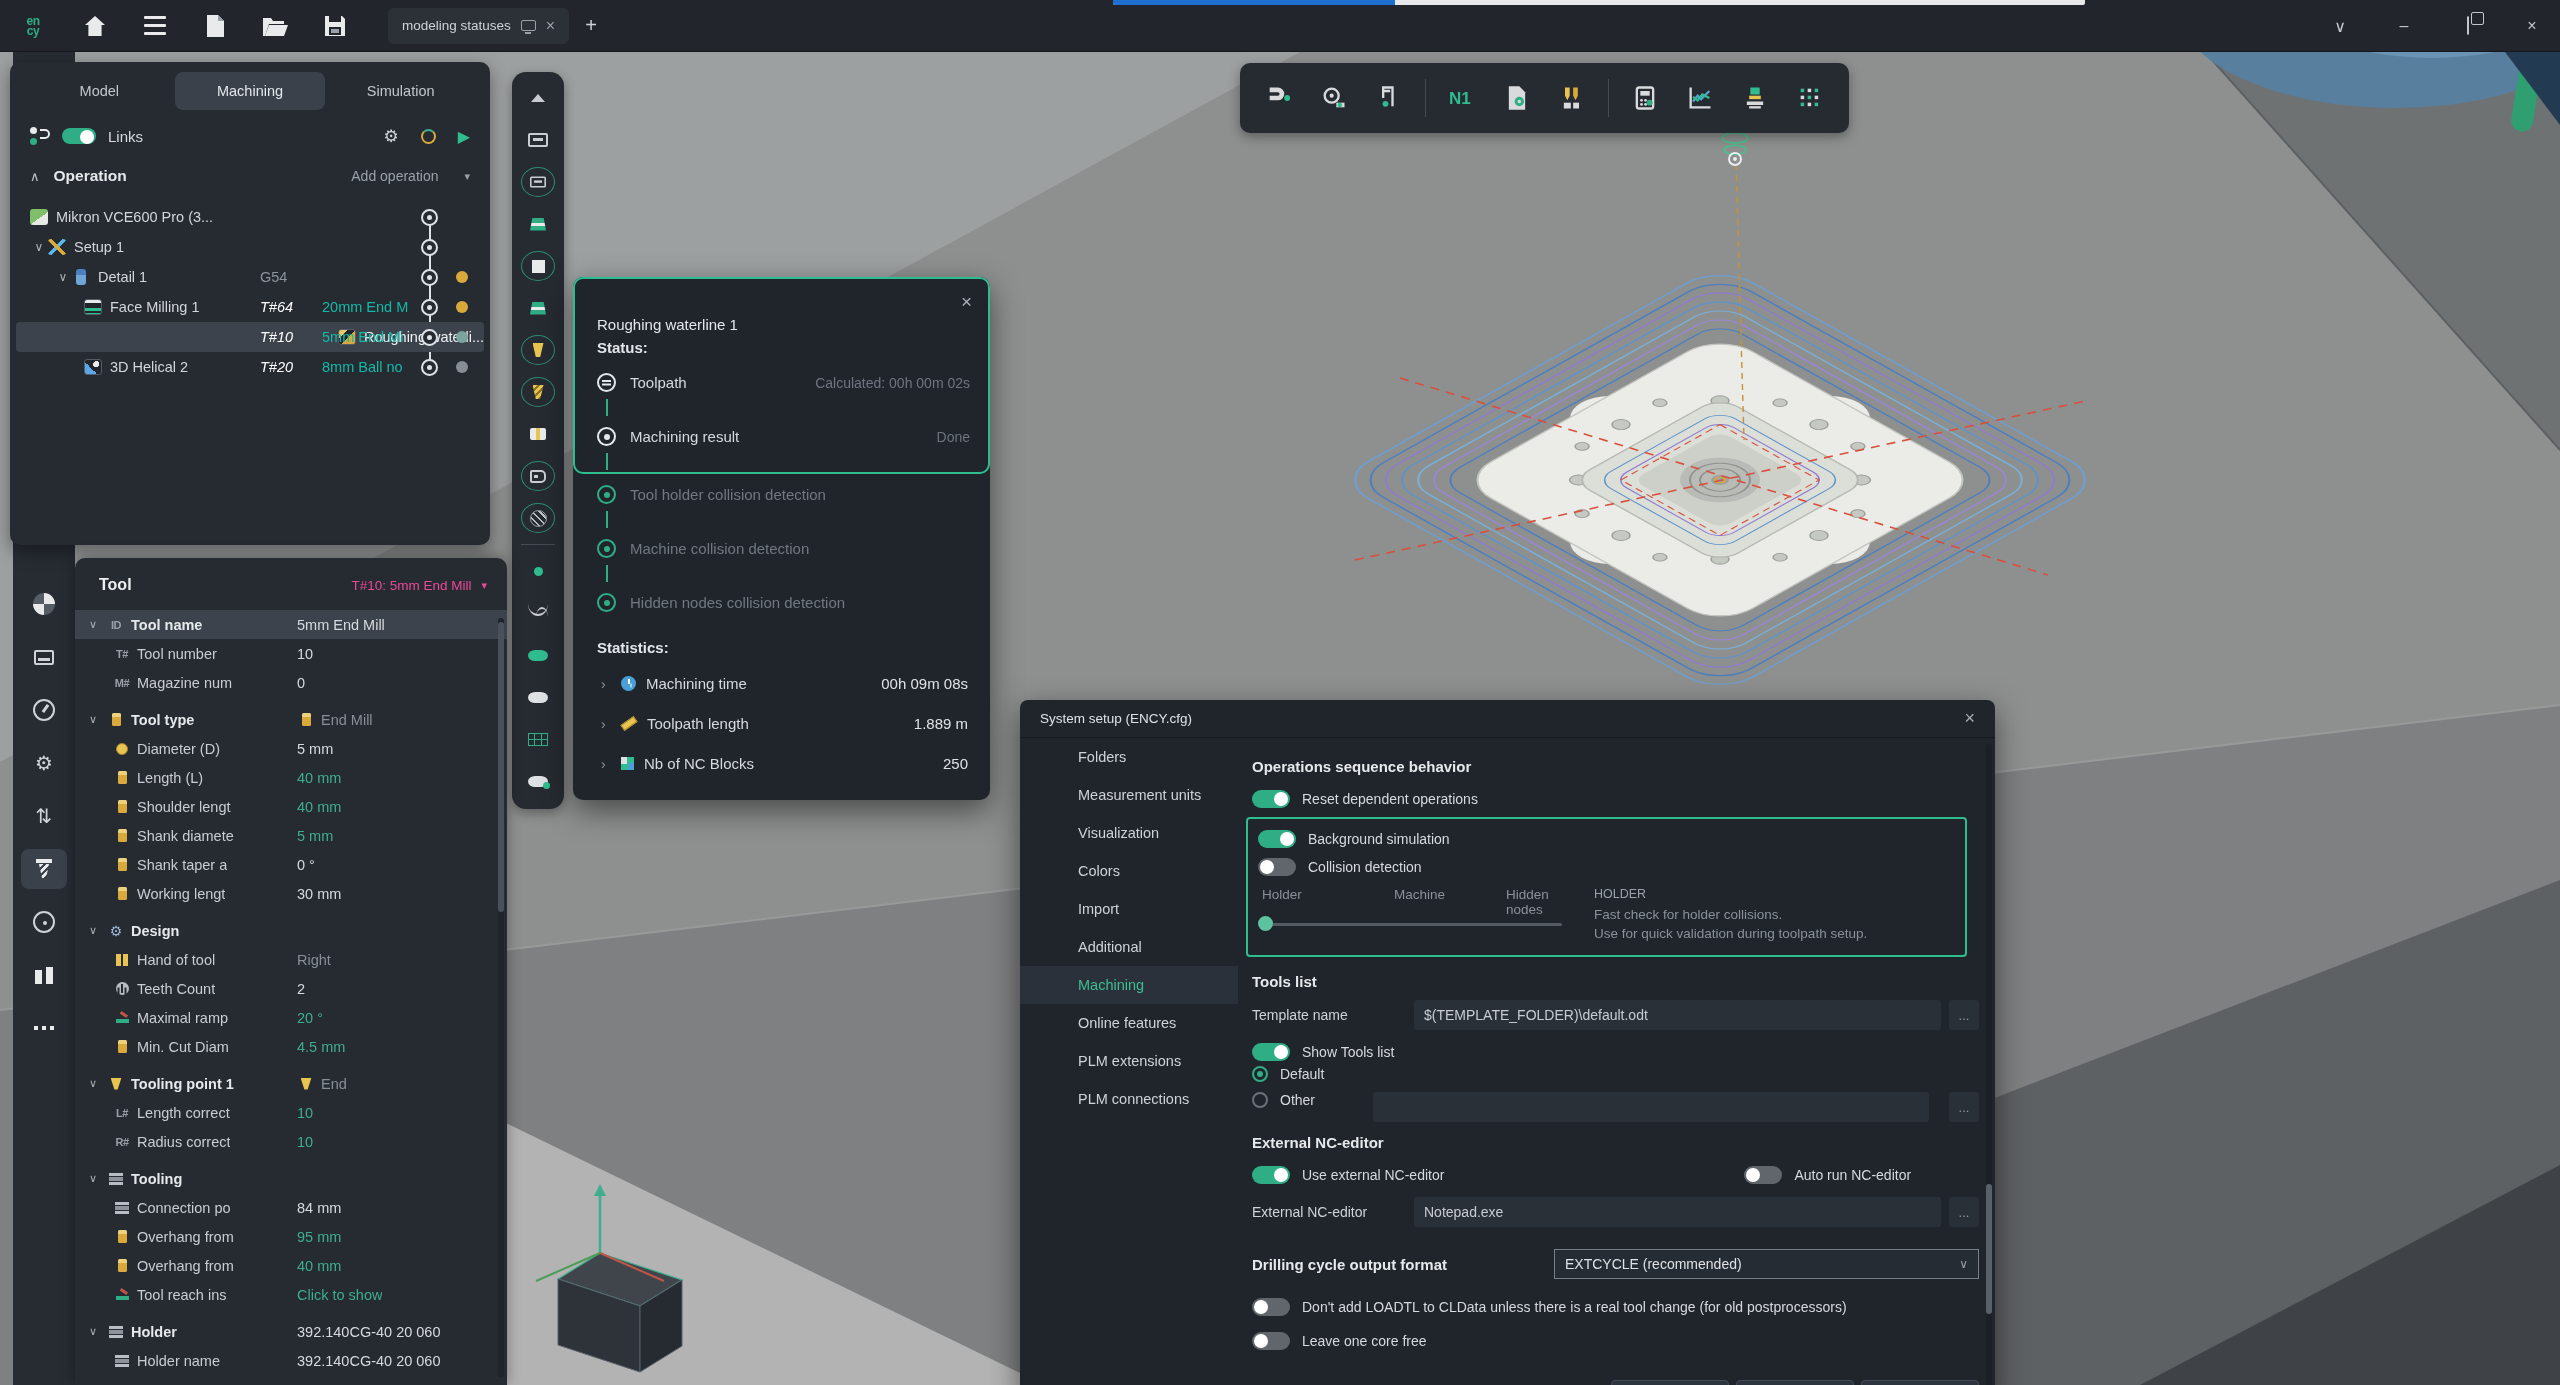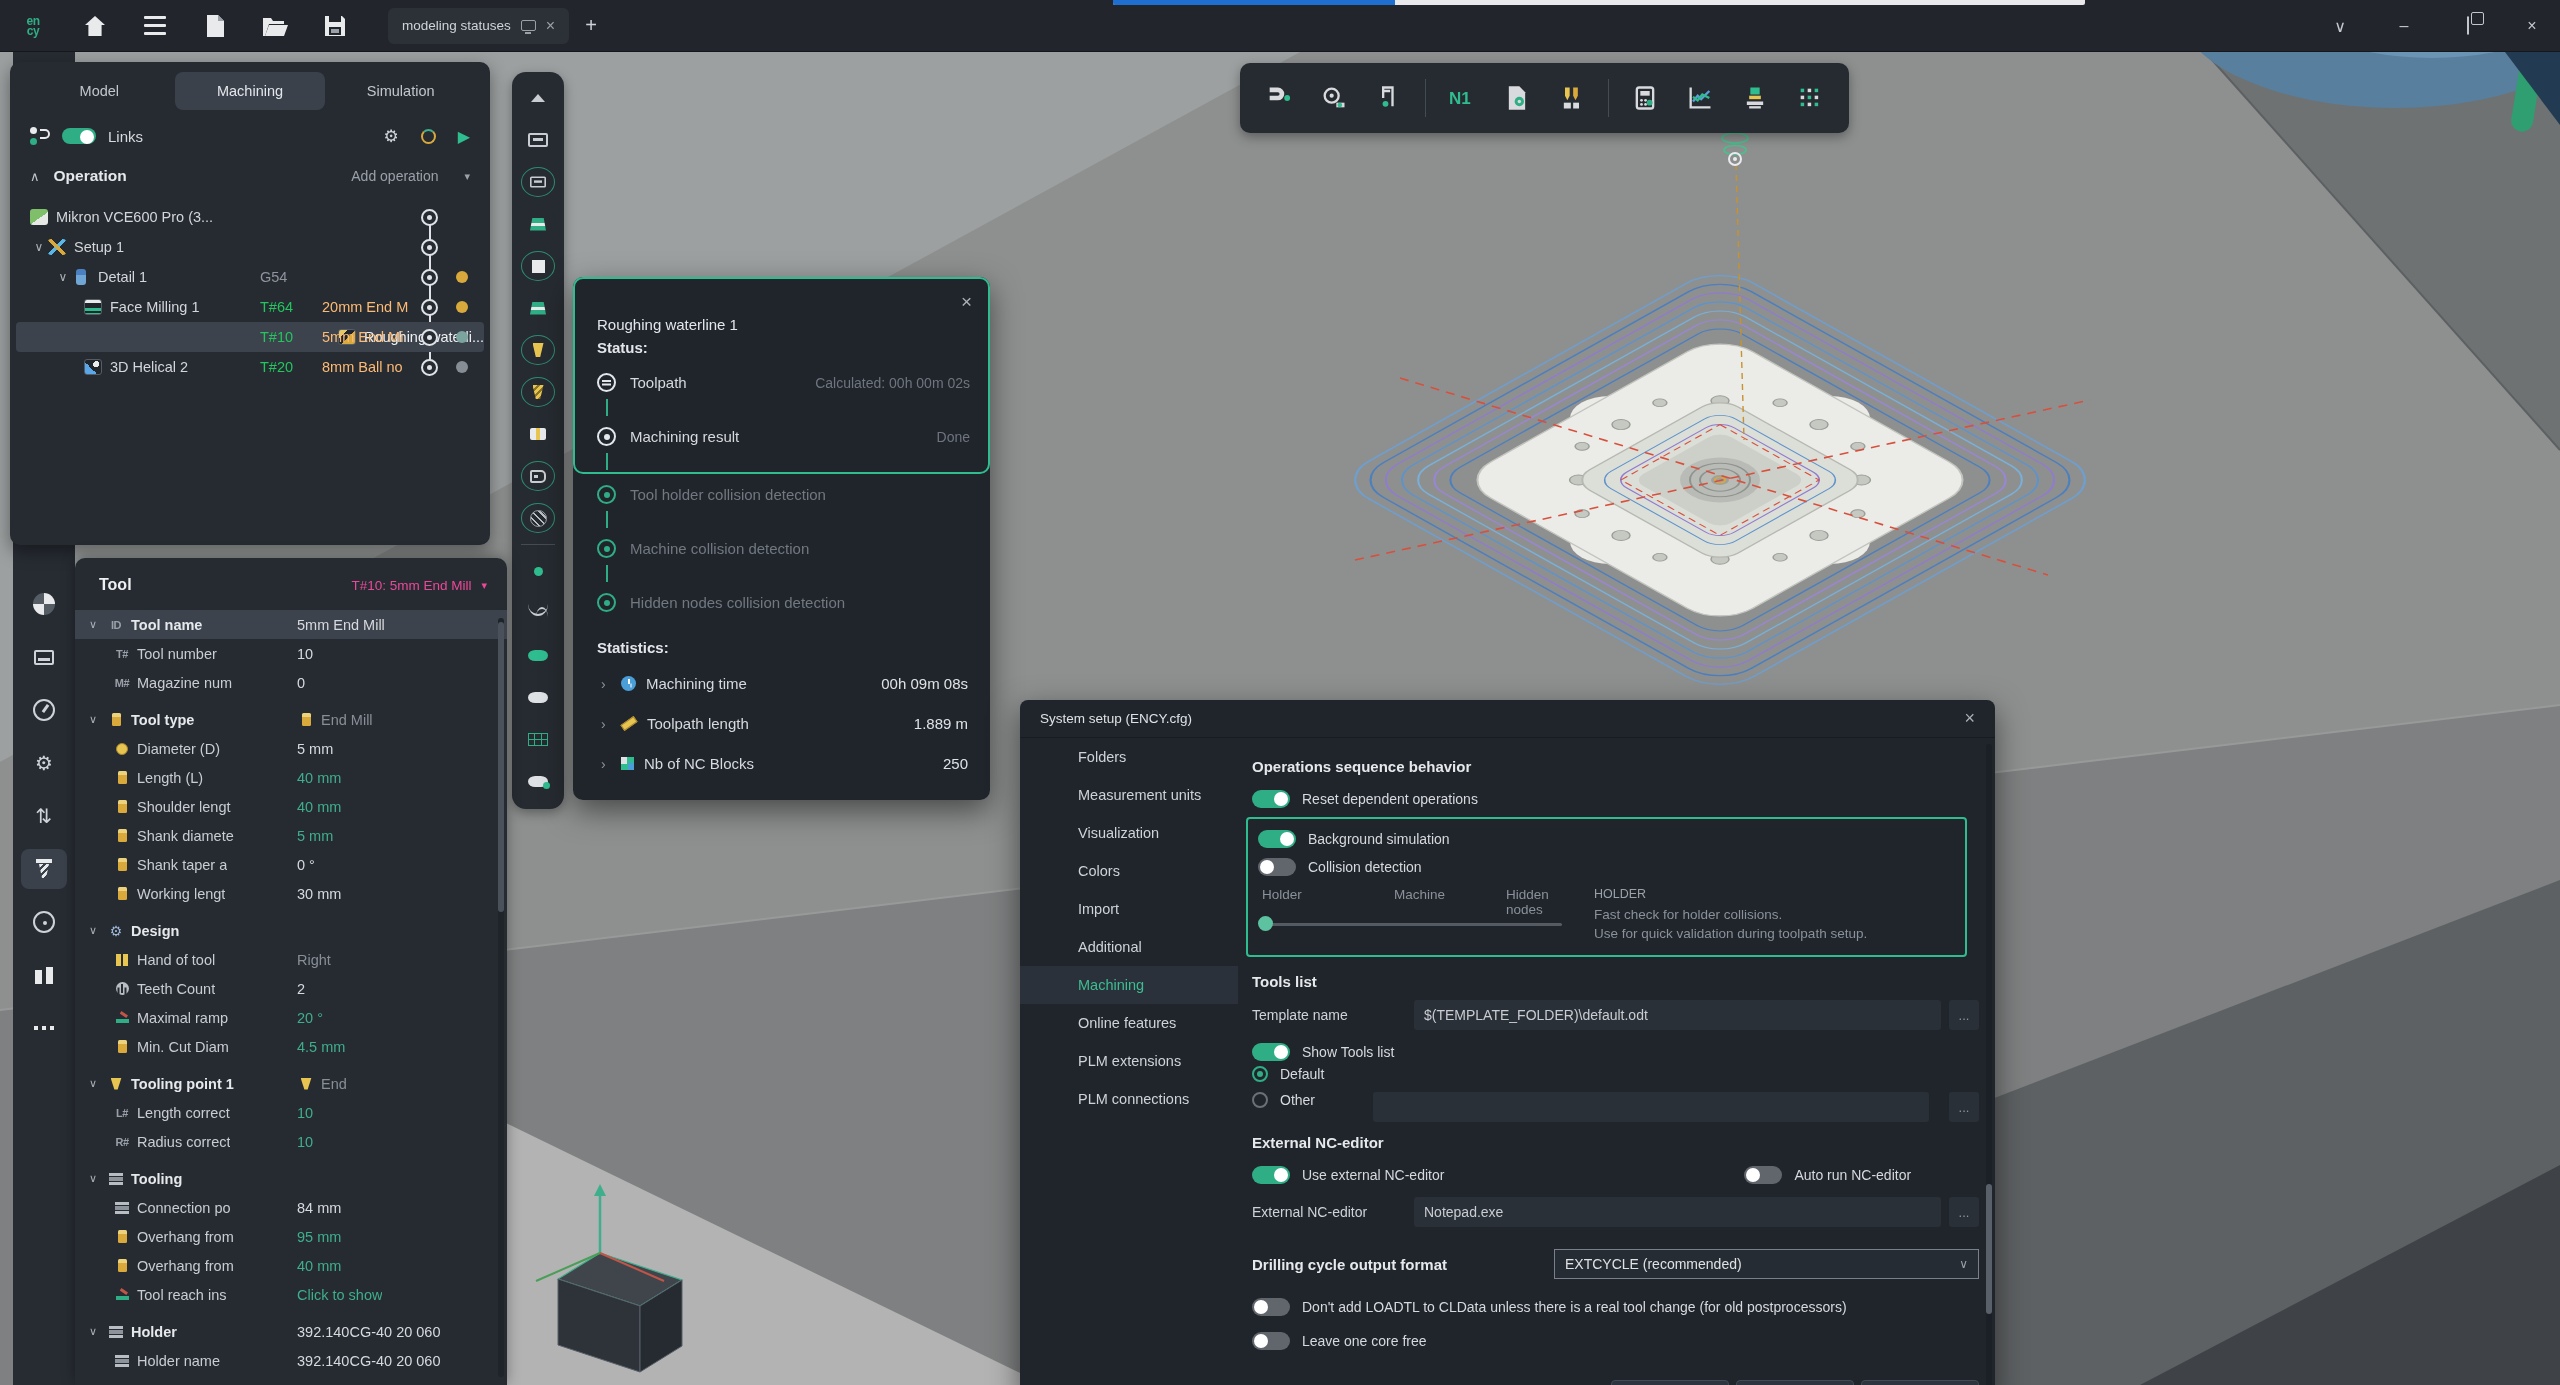--- a/index.html
+++ b/index.html
@@ -69,22 +69,22 @@
   .oprow .chv { color:#c2c6cb; font-size:13px; }
   .oprow .right { margin-left:auto; display:flex; align-items:center; gap:26px; color:#9aa1a8; font-size:14px; }
   .treerows { position:relative; margin-top:8px; }
   .treeline { position:absolute; left:419px; top:14px; height:152px; width:2px; background:#dfe3e7; }
   .trw { position:relative; height:30px; display:flex; align-items:center; font-size:14.5px; color:#d3d6da; }
   .trw.sel { background:#3d434d; border-radius:4px; margin:0 6px;justify-content:flex-end; }
   .trw.sel .lbl { color:#eef0f2; }
   .trw .chv { color:#aab0b7; font-size:12px; width:18px; text-align:center; }
   .trw .lbl { white-space:nowrap; overflow:hidden; max-width:150px; }
   .trw .code { position:absolute; left:250px; color:#8d949c; }
-  .trw .tno { position:absolute; left:250px; color:#22c55e; }
-  .trw .dsc { position:absolute; left:312px; color:#fdba74; max-width:100px; white-space:nowrap; overflow:hidden; }
+  .trw .tno { position:absolute; left:250px; color:#ffffff;font-style:italic; }
+  .trw .dsc { position:absolute; left:312px; color:#14b8a6; max-width:100px; white-space:nowrap; overflow:hidden; }
   .eye { position:absolute; left:411px; width:17px; height:17px; border:2px solid #dfe3e7; border-radius:50%; background:#262b32; }
   .eye::after { content:''; position:absolute; left:4px; top:4px; width:5px; height:5px; border-radius:50%; background:#dfe3e7; }
   .trw.sel .eye { left:405px; }
   .sdot { position:absolute; left:446px; width:12px; height:12px; border-radius:50%; }
   .trw.sel .sdot { left:440px; }
   .dot-y { background:#d9a93c; } .dot-t { background:#7ba49e; } .dot-g { background:#868d94; }
   .ti { width:18px; height:16px; margin-right:8px; border-radius:3px; flex:none; }
   .ti-machine { background:linear-gradient(145deg,#7fbf6a 55%,#e7e9e6 55%); }
   .ti-setup { background:linear-gradient(45deg,transparent 42%,#d9a93c 42% 58%,transparent 58%), linear-gradient(-45deg,transparent 42%,#59b7e8 42% 58%,transparent 58%); }
   .ti-detail { background:linear-gradient(#4a7fc0 0 35%,#6fa6d6 35%); width:10px; margin-left:4px; margin-right:12px; }

